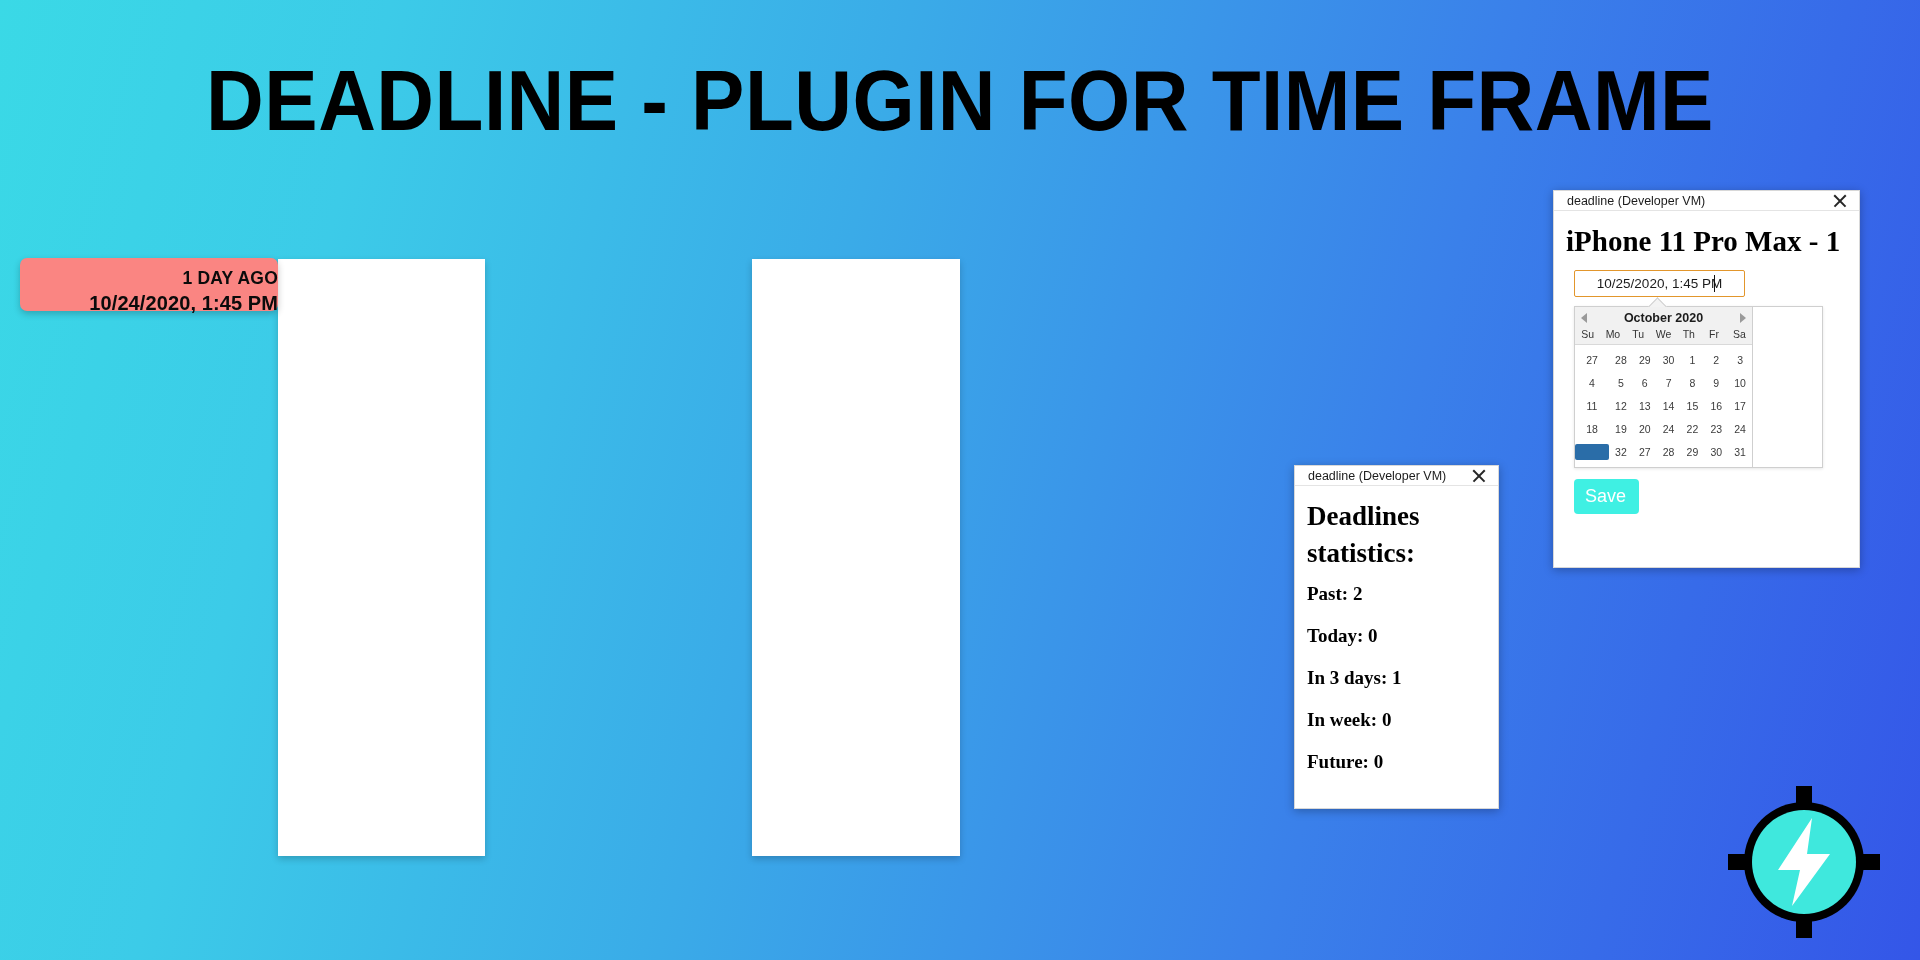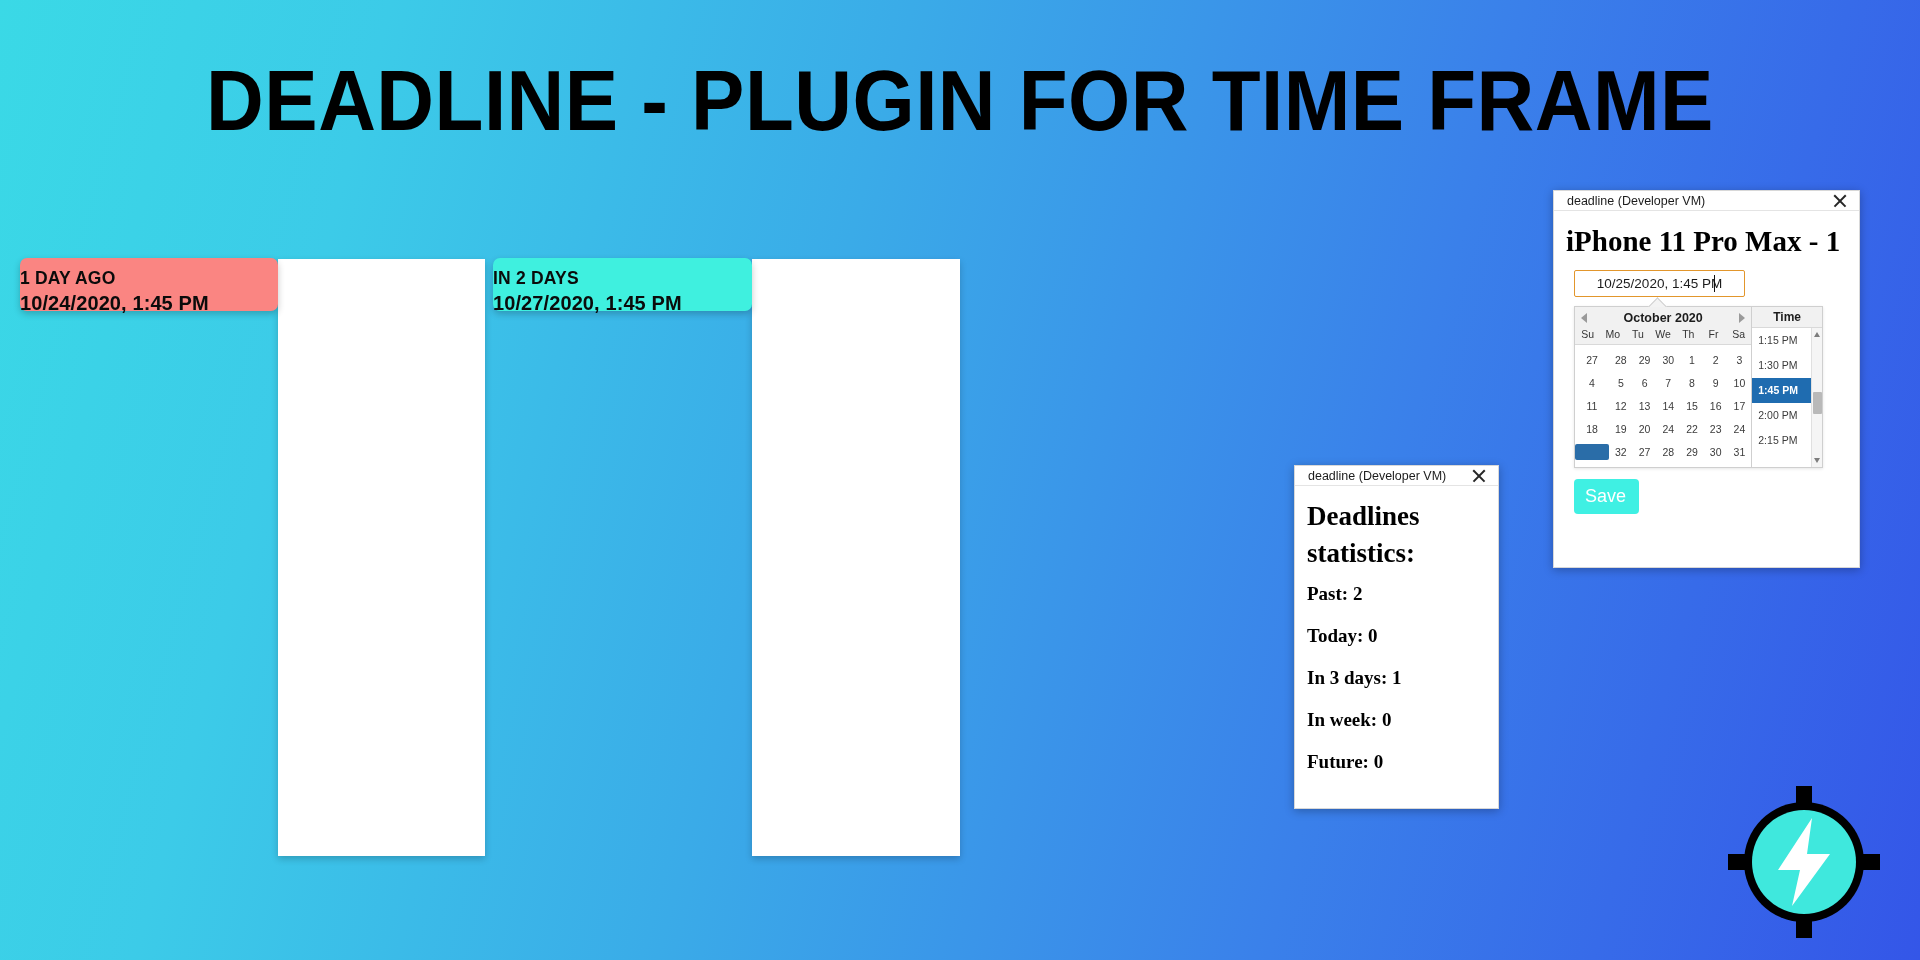--- a/index.html
+++ b/index.html
@@ -29,21 +29,21 @@
     letter-spacing: 0.5px;
     color: #000000;
     transform: scaleX(0.93);
     white-space: nowrap;
   }
 
   .deadline-card {
     position: absolute;
     border-radius: 7px;
     box-shadow: 0 3px 7px rgba(0,0,0,0.22);
-    text-align: left;
+    text-align: right;
     padding-top: 9px;
     font-weight: bold;
     color: #0b0b0b;
     z-index: 3;
   }
   .deadline-card .c-label {
     font-size: 17.5px;
     line-height: 23px;
     letter-spacing: 0.2px;
   }
@@ -320,24 +320,20 @@
 <div id="stage" style="background: linear-gradient(105deg, rgb(58, 217, 230) 0%, rgb(60, 203, 232) 18%, rgb(58, 171, 232) 42%, rgb(58, 128, 234) 70%, rgb(52, 86, 232) 100%);">
 
   <div id="page-title">DEADLINE - PLUGIN FOR TIME FRAME</div>
 
   <div id="card-past" class="deadline-card" style="background: rgb(250, 133, 130);">
     <div class="c-label">1 DAY AGO</div>
     <div class="c-date">10/24/2020, 1:45 PM</div>
   </div>
   <div id="panel-past" class="white-panel"></div>
 
-  <div id="card-upcoming" class="deadline-card" style="background: rgb(63, 240, 223);">
-    <div class="c-label">IN 2 DAYS</div>
-    <div class="c-date">10/27/2020, 1:45 PM</div>
-  </div>
   <div id="panel-upcoming" class="white-panel"></div>
 
   <div id="stats-window" class="vm-window">
     <div class="vm-titlebar">
       <span class="vm-title">deadline (Developer VM)</span>
       <span class="vm-close"></span>
     </div>
     <div id="stats-body">
       <div id="stats-heading">Deadlines statistics:</div>
       <div class="stat-row">Past: 2</div>
@@ -410,37 +406,20 @@
               <div class="day sel" style="background: rgb(42, 109, 168);">25</div>
               <div class="day">32</div>
               <div class="day">27</div>
               <div class="day">28</div>
               <div class="day">29</div>
               <div class="day">30</div>
               <div class="day">31</div>
             </div>
         </div>
 
-        <div id="timecol">
-          <div id="time-head">Time</div>
-          <div id="time-list-wrap">
-            <div id="time-list">
-                <div class="time-item">1:15 PM</div>
-                <div class="time-item">1:30 PM</div>
-                <div class="time-item sel" style="background: rgb(31, 108, 176);">1:45 PM</div>
-                <div class="time-item">2:00 PM</div>
-                <div class="time-item">2:15 PM</div>
-              </div>
-            <div id="time-scrollbar">
-              <span id="sb-up"></span>
-              <span id="sb-thumb"></span>
-              <span id="sb-down"></span>
-            </div>
-          </div>
-        </div>
 
       </div>
 
       <button id="save-button" style="background: rgb(63, 240, 227);">Save</button>
     </div>
   </div>
 
   <div id="logo">
     <svg width="156" height="156" viewBox="0 0 156 156">
       <g fill="#000000">

